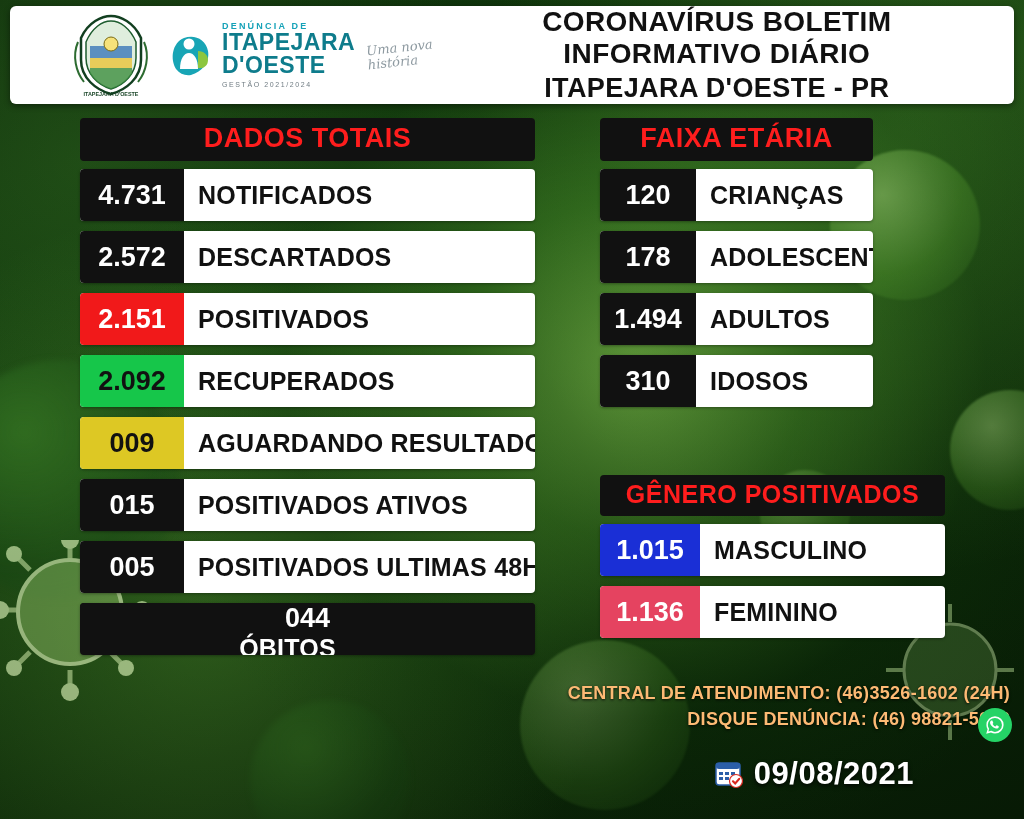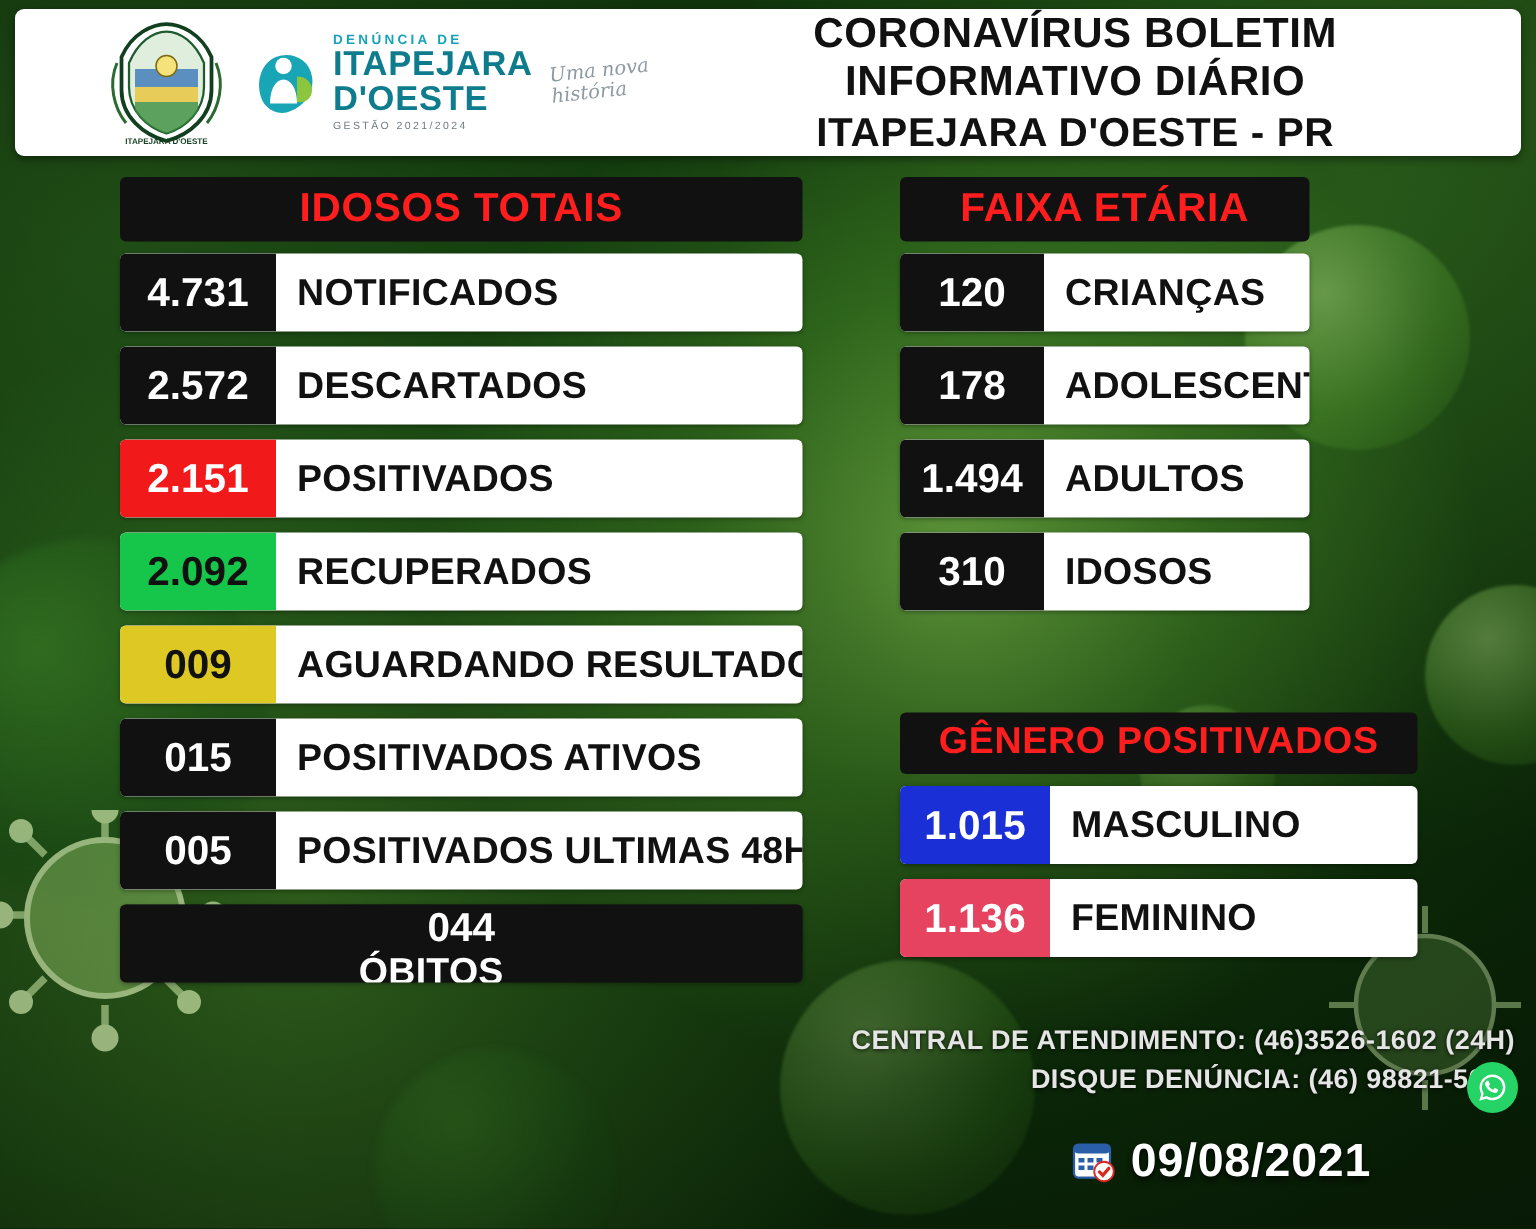--- a/index.html
+++ b/index.html
@@ -131,21 +131,21 @@
   #panel-faixa .row .num { min-width: 96px; }
   #panel-faixa .row .lbl { font-size: 25px; }
 
   #panel-genero .section-title { font-size: 25px; }
   #panel-genero .row .num { min-width: 100px; }
 
   
   .contact {
     position: absolute; z-index: 3;
     right: 14px; top: 680px; width: 520px;
-    text-align: right; color: #e5e5e5;
+    text-align: right; color: #fdba74;
     text-shadow: 0 1px 3px rgba(0,0,0,.8);
   }
   .contact .line {
     font-size: 18px; font-weight: bold; letter-spacing: .3px; line-height: 1.45;
   }
   .wa {
     position: absolute; right: -2px; top: 28px;
     width: 34px; height: 34px; border-radius: 50%;
     background: #25d366; display: flex; align-items: center; justify-content: center;
   }
@@ -243,21 +243,21 @@
     </div>
   </div>
 
   <div class="htitle">
     <div class="t1">CORONAVÍRUS BOLETIM INFORMATIVO DIÁRIO</div>
     <div class="t2">ITAPEJARA D'OESTE - PR</div>
   </div>
 </div>
 
 <div class="panel" id="panel-totais">
-  <div class="section-title">IDOSOS TOTAIS</div>
+  <div class="section-title">DADOS TOTAIS</div>
   <div class="rows">
 
     <div class="row">
       <div class="num dark">4.731</div>
       <div class="lbl">NOTIFICADOS</div>
     </div>
 
     <div class="row">
       <div class="num dark">2.572</div>
       <div class="lbl">DESCARTADOS</div>

